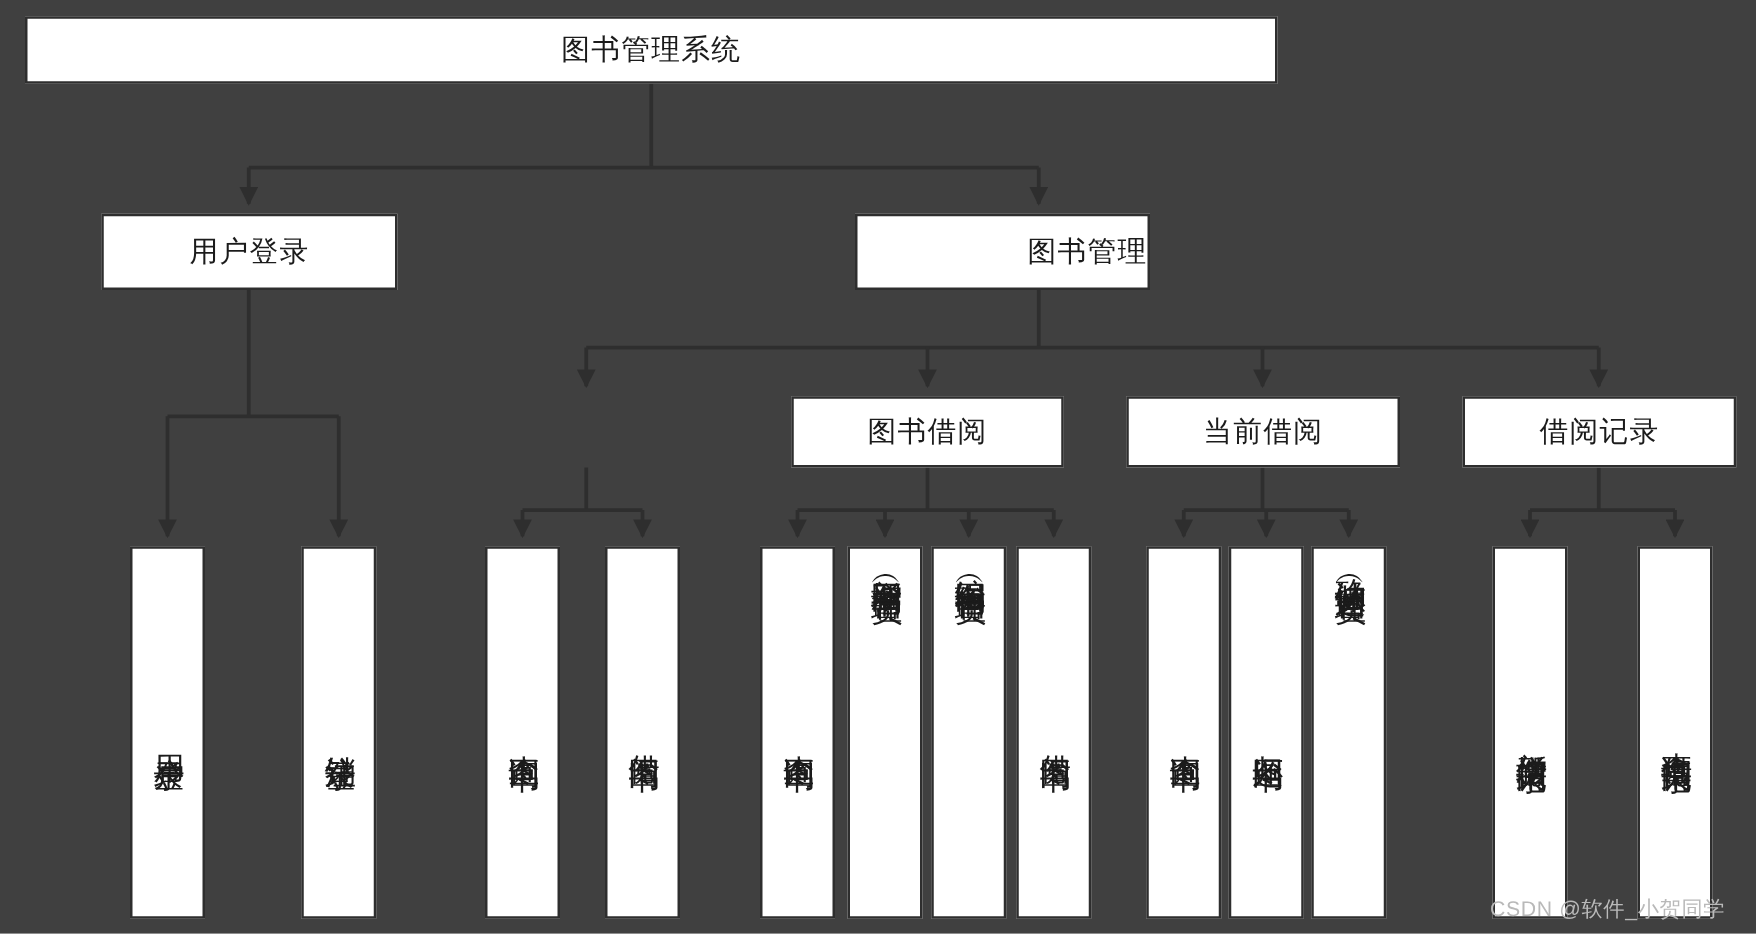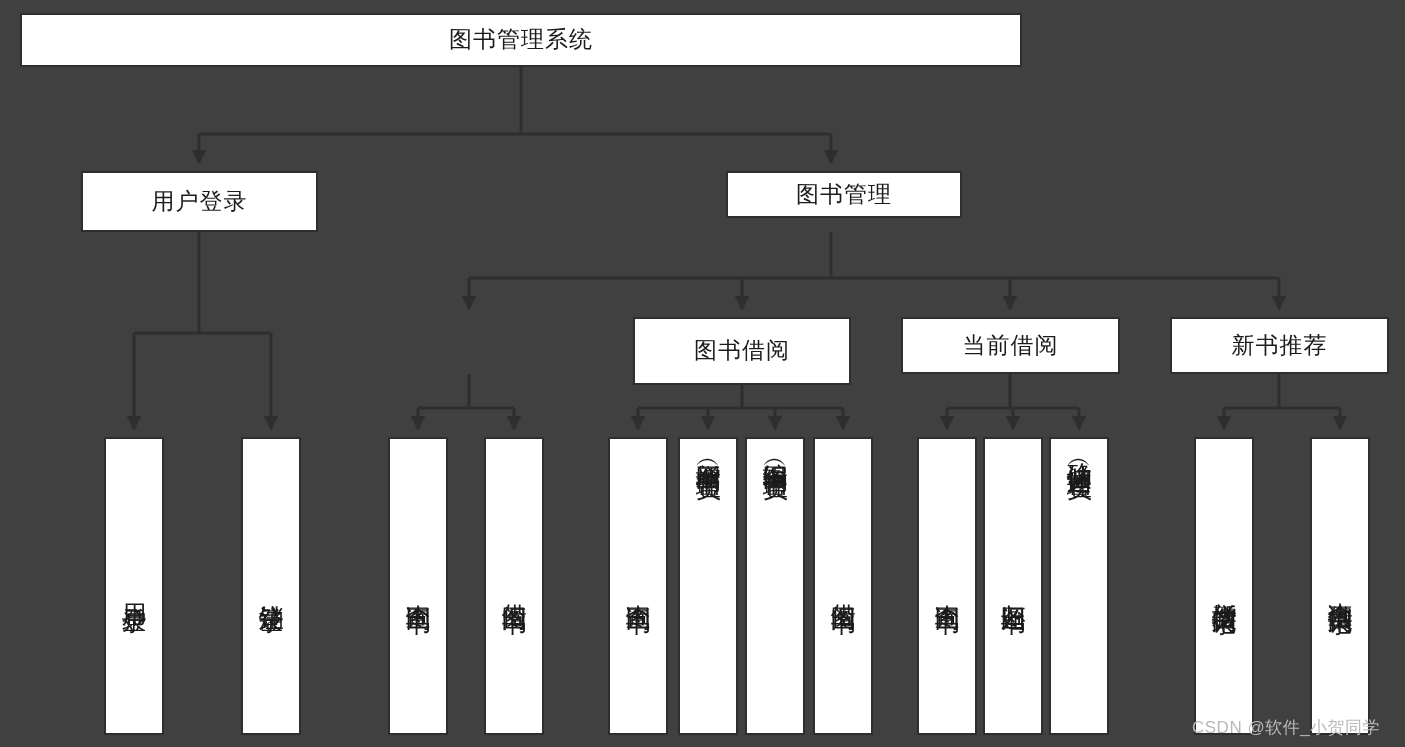--- a/index.html
+++ b/index.html
@@ -121,32 +121,32 @@
     </g>
   </svg>
 
   <div class="node horiz" id="n-root" style="left: 20px; top: 13px; width: 1002px; height: 54px;">
     <span class="label">图书管理系统</span>
   </div>
 
   <div class="node horiz" id="n-l2-0" style="left: 81px; top: 171px; width: 237px; height: 61px;">
     <span class="label">用户登录</span>
   </div>
-  <div class="node horiz" id="n-l2-1" style="left: 726px; top: 171px; width: 236px; height: 47px;">
+  <div class="node horiz" id="n-l2-1" style="left: 684px; top: 171px; width: 236px; height: 61px; justify-content: flex-end;">
     <span class="label">图书管理</span>
   </div>
 
-  <div class="node horiz" id="n-l3-1" style="left: 633px; top: 317px; width: 218px; height: 68px;">
+  <div class="node horiz" id="n-l3-1" style="left: 633px; top: 317px; width: 218px; height: 57px;">
     <span class="label">图书借阅</span>
   </div>
   <div class="node horiz" id="n-l3-2" style="left: 901px; top: 317px; width: 219px; height: 57px;">
     <span class="label">当前借阅</span>
   </div>
   <div class="node horiz" id="n-l3-3" style="left: 1170px; top: 317px; width: 219px; height: 57px;">
-    <span class="label">新书推荐</span>
+    <span class="label">借阅记录</span>
   </div>
 
   <div class="node vert" id="n-lf-0" style="left: 104px; top: 437px; width: 60px; height: 298px;">
     <span class="label">用户登录</span>
   </div>
   <div class="node vert" id="n-lf-1" style="left: 241px; top: 437px; width: 60px; height: 298px;">
     <span class="label">注销登录</span>
   </div>
   <div class="node vert" id="n-lf-2" style="left: 388px; top: 437px; width: 60px; height: 298px;">
     <span class="label">查询图书</span>

